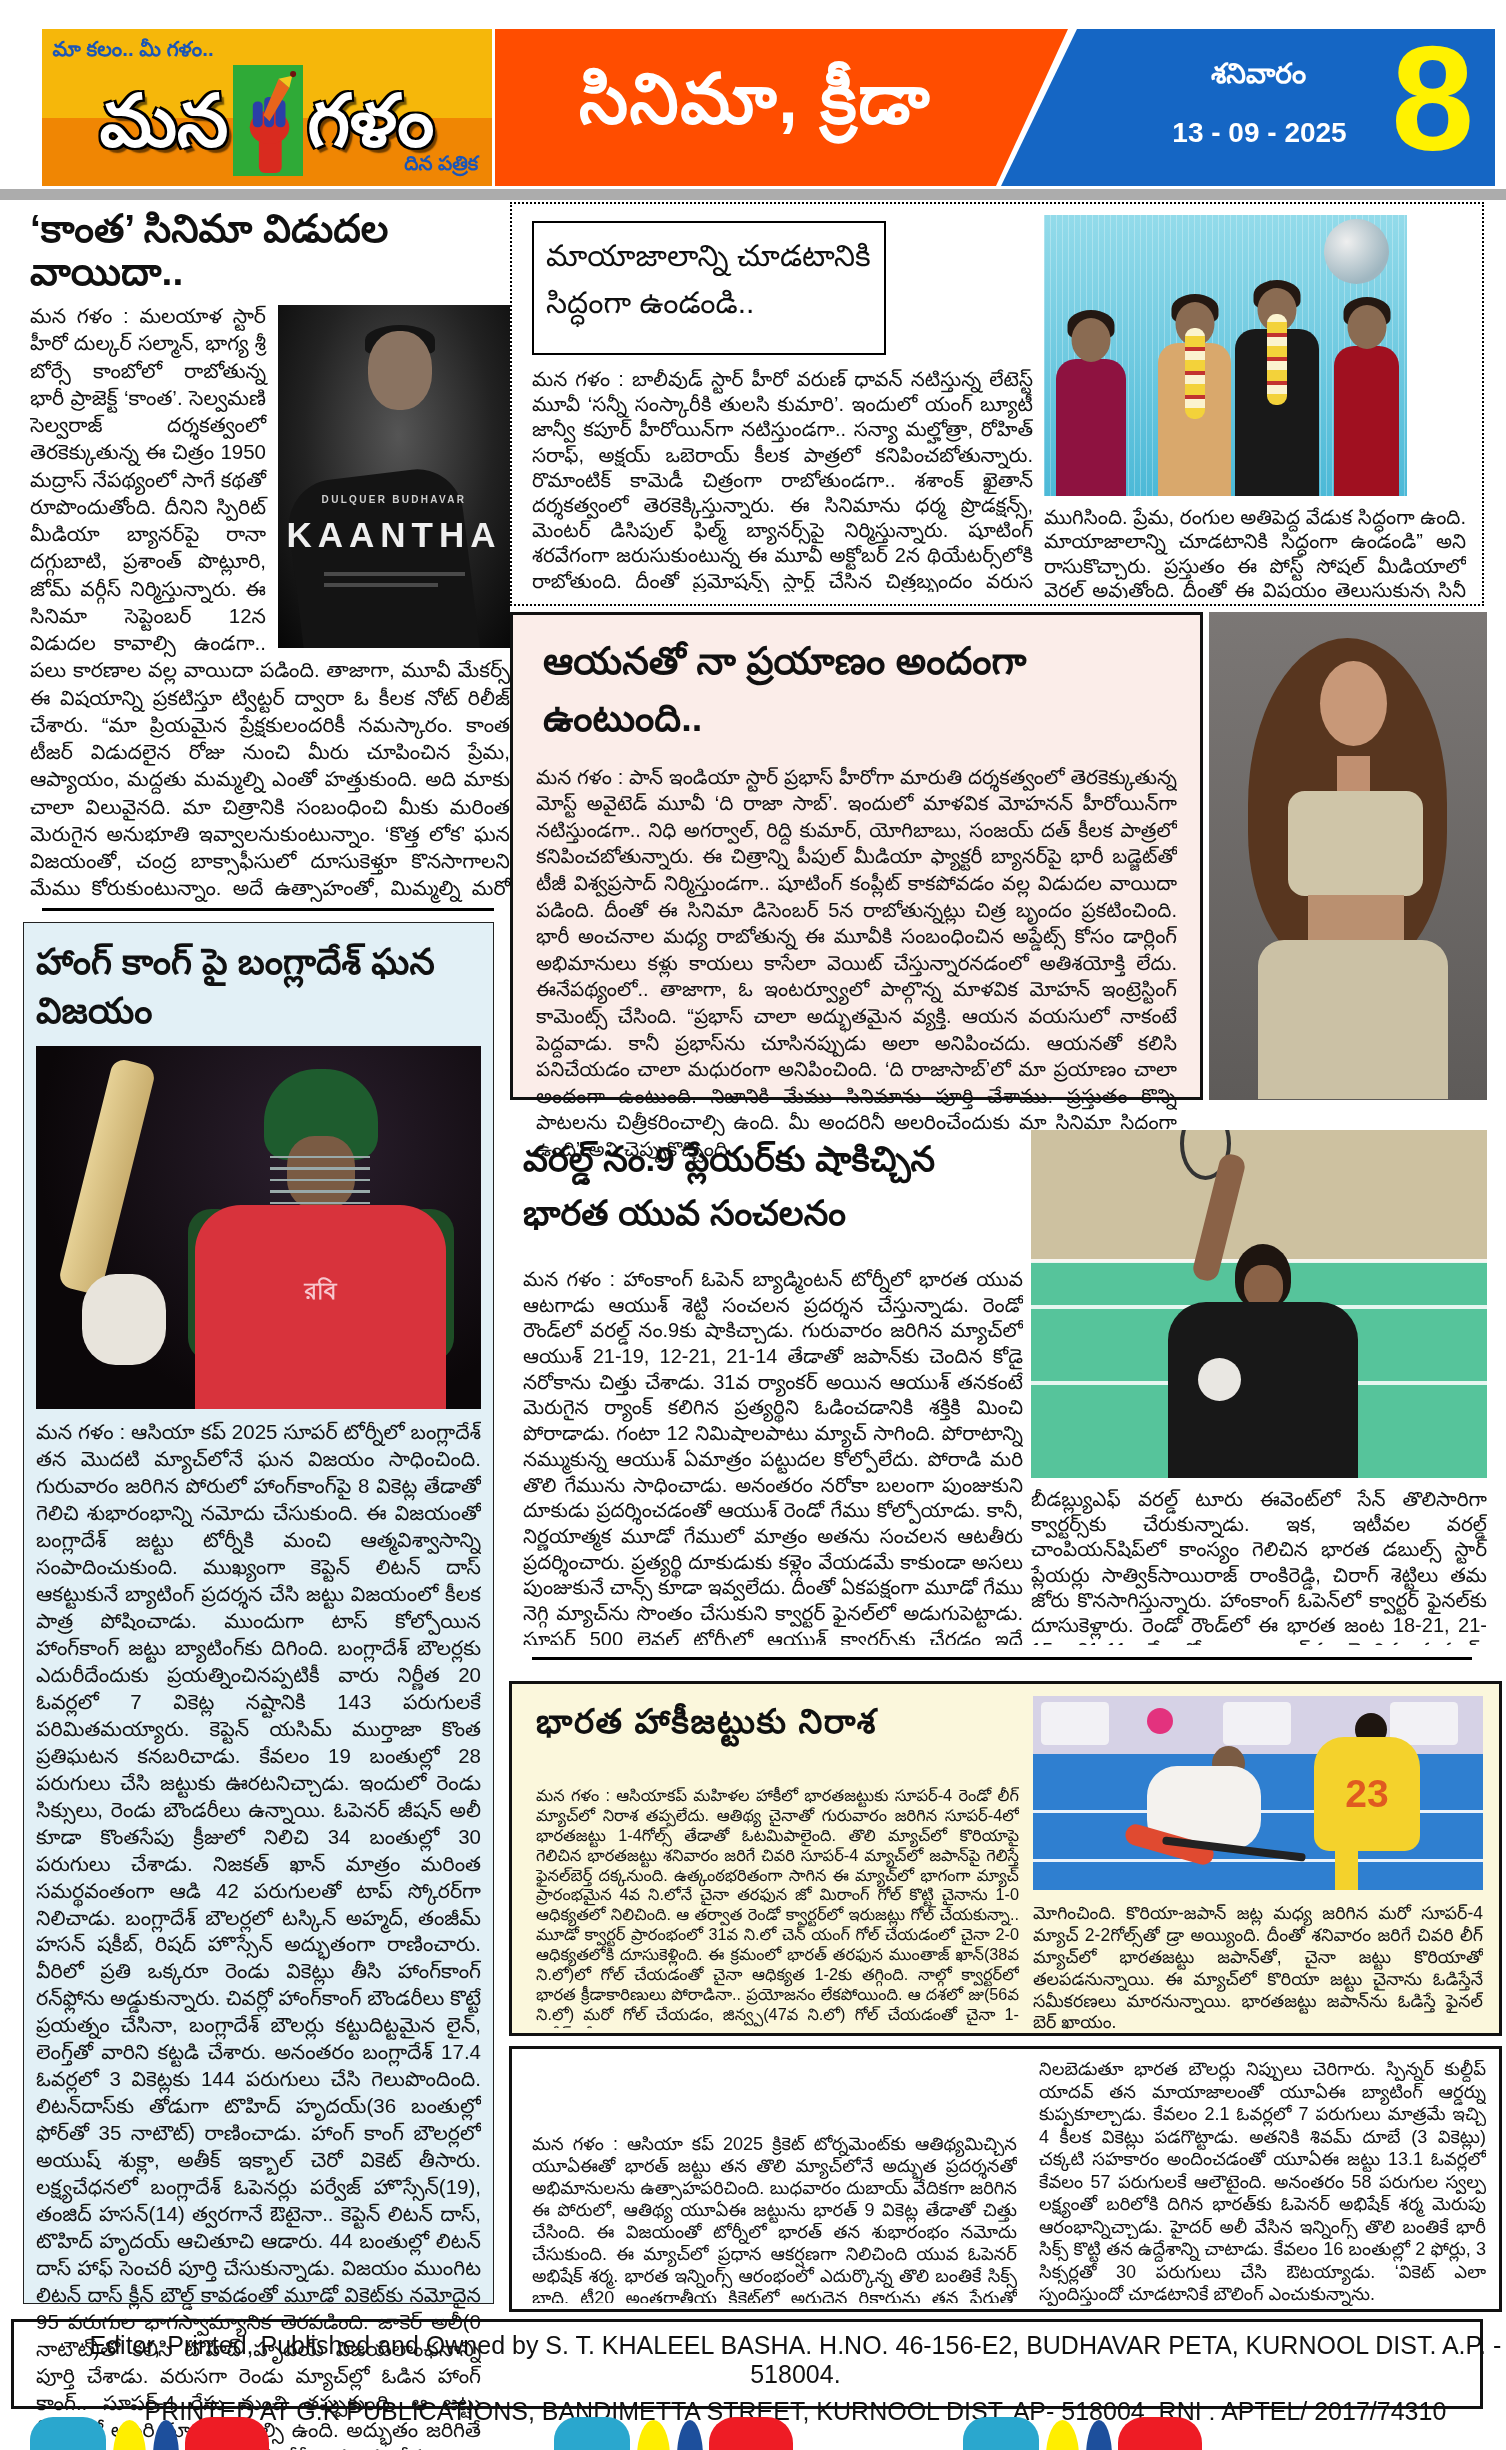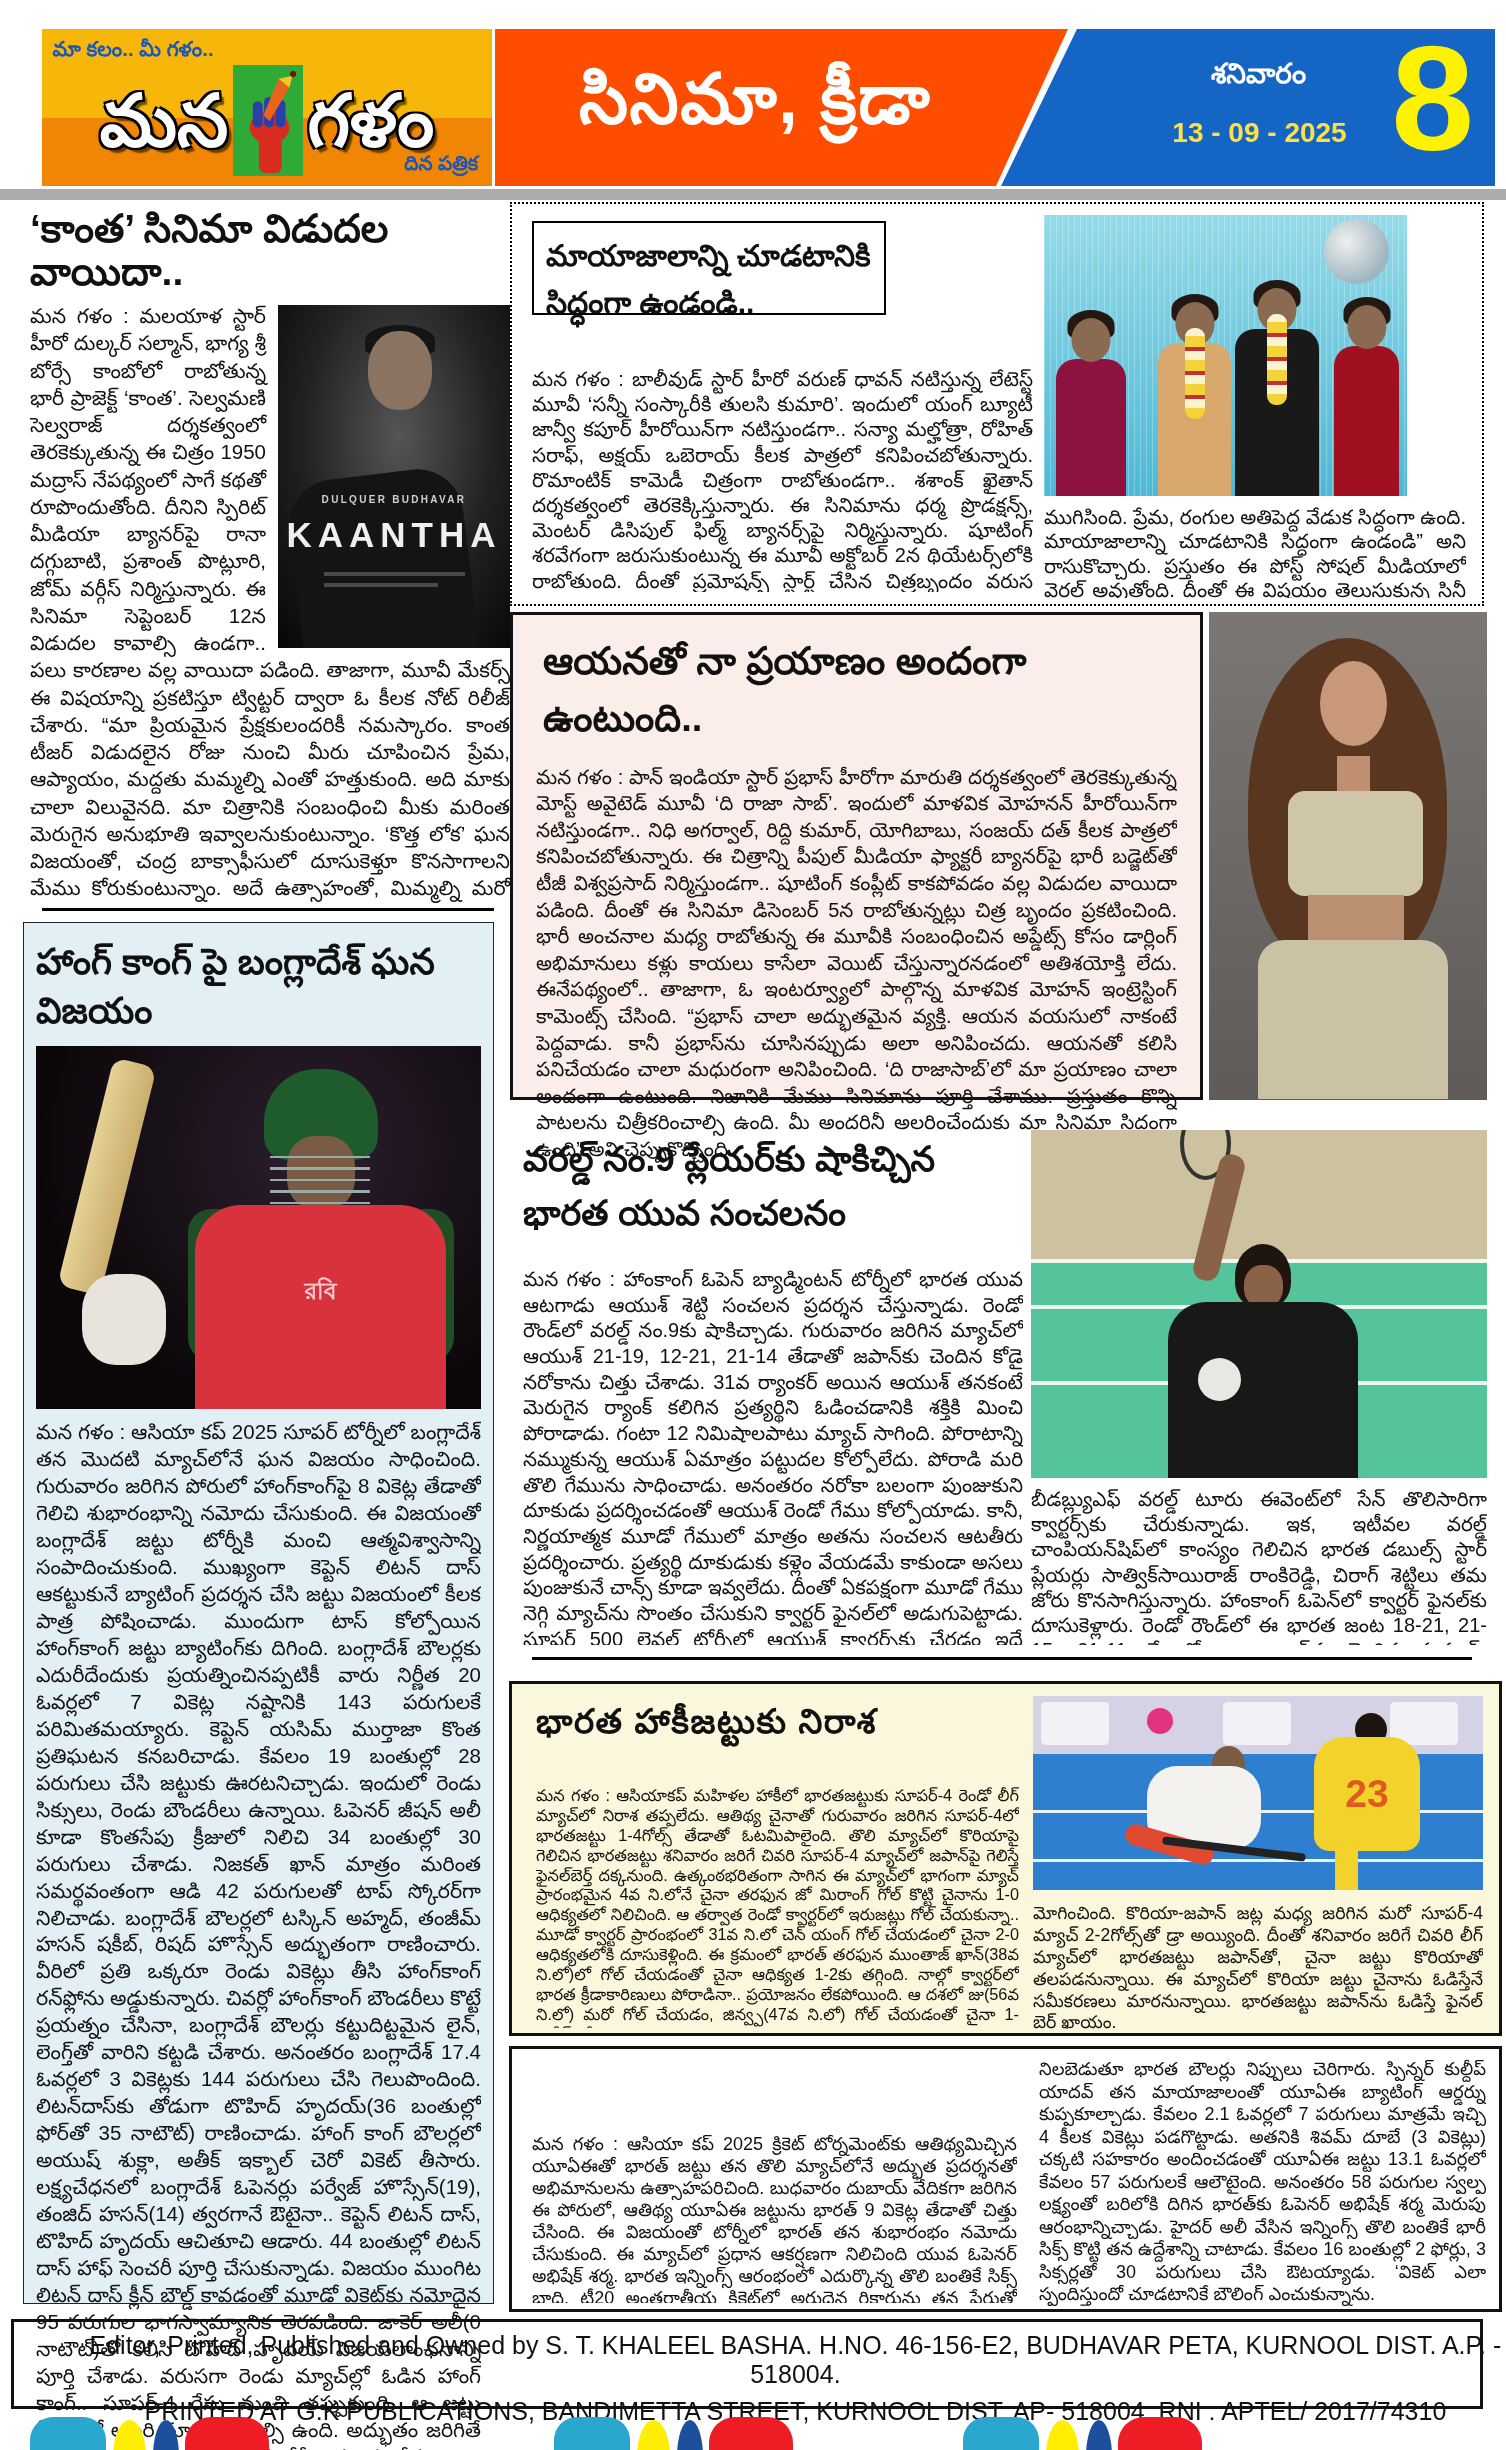--- a/index.html
+++ b/index.html
@@ -16,21 +16,21 @@
     text-shadow:-2.3px -2.3px 0 #000,2.3px -2.3px 0 #000,-2.3px 2.3px 0 #000,2.3px 2.3px 0 #000,4.6px 4.6px 1.5px rgba(0,0,0,.55);}
   .mh-logo{width:70px;height:111px;background:#2FAA37;position:relative;flex:0 0 auto;}
   .mh-sub{right:13.7px;bottom:6px;font-size:20px;font-weight:bold;color:#1B56B8;}
   #banner-orange{left:495px;top:29px;width:573px;height:157px;background:#FF4D00;
     clip-path:polygon(0 0,100% 0,calc(100% - 72px) 100%,0 100%);
     display:flex;align-items:center;justify-content:center;}
   #banner-orange .txt{color:#fff;font-size:70px;font-weight:bold;padding-right:53px;letter-spacing:1.5px;}
   #banner-blue{left:1001px;top:29px;width:494px;height:157px;background:#1566C4;
     clip-path:polygon(76px 0,100% 0,100% 100%,0 100%);}
   .bb-day{left:159px;top:29px;width:197px;text-align:center;color:#fff;font-size:28px;font-weight:bold;}
-  .bb-date{left:137px;top:88px;width:243px;text-align:center;color:#fde047;font-size:28px;font-weight:bold;}
+  .bb-date{left:137px;top:88px;width:243px;text-align:center;color:#ffffff;font-size:28px;font-weight:bold;}
   .bb-num{right:21px;top:-9px;color:#FFF200;font-size:149px;font-weight:bold;line-height:157px;}
   #graybar{left:0;top:189px;width:1507px;height:11.4px;background:#ACACAC;}
   
   #a1-headline{left:30px;top:208px;width:480px;font-size:39px;font-weight:bold;line-height:1.1;}
   #a1-body{left:30px;top:302px;width:480px;height:603px;font-size:20.5px;line-height:1.33;}
   #kaantha-poster{float:right;width:232px;height:343px;margin:3px 0 6px 12px;position:relative;
     background:radial-gradient(ellipse at 52% 38%,#555 0%,#222 55%,#060606 100%);overflow:hidden;}
   .kp-suit{position:absolute;bottom:-23px;left:16.7px;width:175px;height:197px;background:#141414;
     border-radius:46px 46px 0 0;transform:rotate(-7deg);}
   .kp-head{position:absolute;top:26px;left:90px;width:64px;height:79px;background:#8A7361;border-radius:46%;}
@@ -53,22 +53,22 @@
   .ck-grill{position:absolute;top:106px;left:234px;width:100px;height:61px;
     background:repeating-linear-gradient(0deg,transparent 0 9px,#9aa 9px 11.4px);}
   .ck-face{position:absolute;top:90px;left:251px;width:68px;height:73px;background:#7A5B43;border-radius:40%;}
   .ck-jersey{position:absolute;top:159px;left:159px;width:251px;height:204px;background:#D8333C;
     border-radius:46px 46px 0 0;display:flex;align-items:flex-start;justify-content:center;}
   .ck-shoulder{position:absolute;top:163px;width:53px;height:152px;background:#1E4D26;border-radius:23px;}
   .ck-jtext{color:#F7C8CF;font-size:23px;font-weight:bold;margin-top:68px;}
   #bb-body{font-size:20.5px;line-height:1.315;margin-top:10.6px;}
   
   #dottedbox{left:510px;top:202px;width:974px;height:404px;border:2.3px dotted #000;box-sizing:border-box;}
-  #sunny-hlbox{position:absolute;left:20px;top:16.7px;width:354px;height:94px;border:2.3px solid #000;
-    padding:10.6px 12px;box-sizing:border-box;font-size:30px;font-weight:bold;line-height:1.55;}
+  #sunny-hlbox{position:absolute;left:20px;top:16.7px;width:354px;height:134px;border:2.3px solid #000;
+    padding:10.6px 12px;box-sizing:border-box;font-size:30px;font-weight:normal;line-height:1.55;}
   #sunny-bodyleft{position:absolute;left:20px;top:163px;width:501px;height:225px;font-size:20px;line-height:1.26;}
   #sunny-img{position:absolute;left:532px;top:10.6px;width:363px;height:281px;overflow:hidden;
     background:linear-gradient(180deg,#93DBEA 0%,#4CB9D7 100%);}
   .rain{position:absolute;inset:0;background:repeating-linear-gradient(90deg,rgba(255,255,255,.28) 0 1.5px,transparent 1.5px 6px);}
   .disco{position:absolute;top:4.6px;right:18px;width:65px;height:65px;border-radius:50%;
     background:radial-gradient(circle at 35% 35%,#EFEFEF,#9FB6C0 70%);}
   .fig{position:absolute;border-radius:20px 20px 0 0;}
   .fig .head{position:absolute;top:-41px;left:50%;transform:translateX(-50%);
     width:39px;height:44px;background:#8A6B52;border-radius:50%;}
   .fig .hair{position:absolute;top:-49px;left:50%;transform:translateX(-50%);

